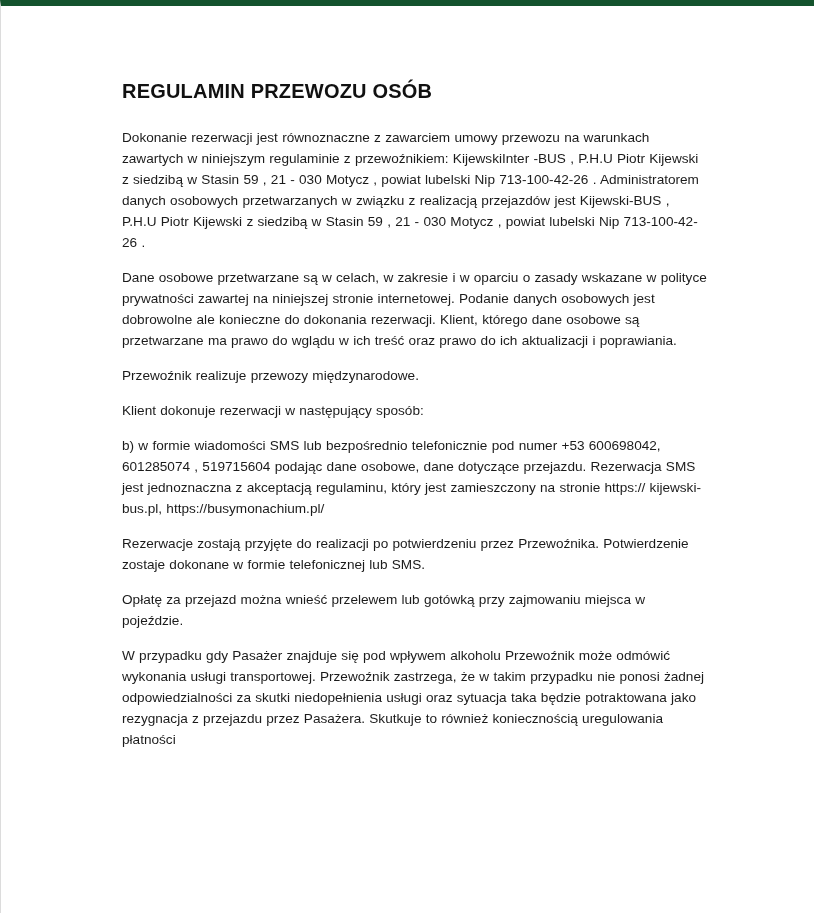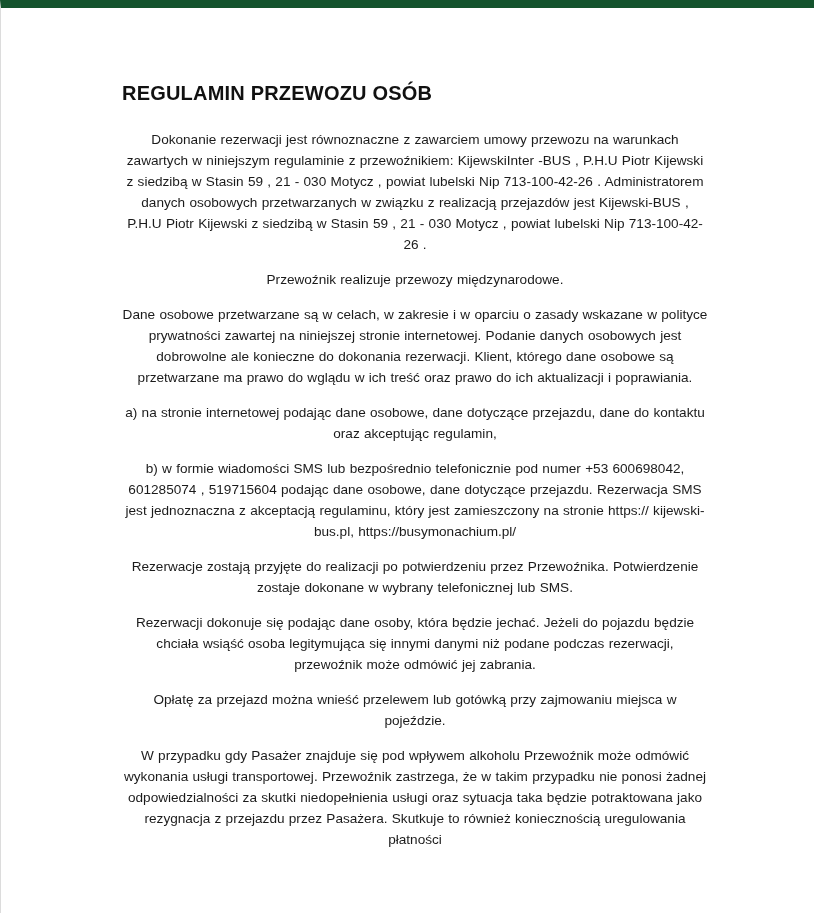--- a/index.html
+++ b/index.html
@@ -6,21 +6,21 @@
     margin: 0;
     padding: 0;
     background: #ffffff;
   }
   .page {
     position: relative;
     width: 814px;
     height: 913px;
     box-sizing: border-box;
     background: #ffffff;
-    border-top: 8px solid #14532d;
+    border-top: 6px solid #14532d;
     border-left: 1px solid #dcdcdc;
     overflow: hidden;
     font-family: "Liberation Sans", "DejaVu Sans", sans-serif;
   }
   .content {
     position: absolute;
     left: 121px;
     top: 74px;
     width: 586px;
   }
@@ -30,32 +30,30 @@
     color: #111111;
     margin: 0 0 24px 0;
     letter-spacing: 0.2px;
   }
   .doc-par {
     font-size: 13.6px;
     line-height: 21px;
     color: #1b1b1b;
     margin: 0 0 14px 0;
     word-spacing: 0.5px;
-    text-align: center;
   }
 </style>
 </head>
 <body>
 
 <div class="page">
   <div class="content">
     <h1 class="doc-title">REGULAMIN PRZEWOZU OSÓB</h1>
     <p class="doc-par">Dokonanie rezerwacji jest równoznaczne z zawarciem umowy przewozu na warunkach zawartych w niniejszym regulaminie z przewoźnikiem: KijewskiInter -BUS , P.H.U Piotr Kijewski z siedzibą w Stasin 59 , 21 - 030 Motycz , powiat lubelski Nip 713-100-42-26  . Administratorem danych osobowych przetwarzanych w związku z realizacją przejazdów jest  Kijewski-BUS , P.H.U Piotr Kijewski z siedzibą w Stasin 59 , 21 - 030 Motycz , powiat lubelski Nip 713-100-42-26  .</p>
+    <p class="doc-par">Dane osobowe przetwarzane są w celach, w zakresie i w oparciu o zasady wskazane w polityce prywatności zawartej na niniejszej stronie internetowej. Podanie danych osobowych jest dobrowolne ale konieczne do dokonania rezerwacji. Klient, którego dane osobowe są przetwarzane ma prawo do wglądu w ich treść oraz prawo do ich aktualizacji i poprawiania.</p>
     <p class="doc-par">Przewoźnik realizuje przewozy międzynarodowe.</p>
-    <p class="doc-par">Dane osobowe przetwarzane są w celach, w zakresie i w oparciu o zasady wskazane w polityce prywatności zawartej na niniejszej stronie internetowej. Podanie danych osobowych jest dobrowolne ale konieczne do dokonania rezerwacji. Klient, którego dane osobowe są przetwarzane ma prawo do wglądu w ich treść oraz prawo do ich aktualizacji i poprawiania.</p>
-    <p class="doc-par">a) na stronie internetowej podając dane osobowe, dane dotyczące przejazdu, dane do kontaktu oraz akceptując regulamin,</p>
+    <p class="doc-par">Klient dokonuje rezerwacji w następujący sposób:</p>
     <p class="doc-par">b) w formie wiadomości SMS lub bezpośrednio telefonicznie  pod numer +53 600698042, 601285074 , 519715604 podając dane osobowe, dane dotyczące przejazdu. Rezerwacja SMS jest jednoznaczna z akceptacją regulaminu, który jest zamieszczony na stronie https:// kijewski-bus.pl, https://busymonachium.pl/</p>
-    <p class="doc-par">Rezerwacje zostają przyjęte do realizacji po potwierdzeniu przez Przewoźnika. Potwierdzenie zostaje dokonane w wybrany telefonicznej lub SMS.</p>
-    <p class="doc-par">Rezerwacji dokonuje się podając dane osoby, która będzie jechać. Jeżeli do pojazdu będzie chciała wsiąść osoba legitymująca się innymi danymi niż podane podczas rezerwacji, przewoźnik może odmówić jej zabrania.</p>
+    <p class="doc-par">Rezerwacje zostają przyjęte do realizacji po potwierdzeniu przez Przewoźnika. Potwierdzenie zostaje dokonane w formie telefonicznej lub SMS.</p>
     <p class="doc-par">Opłatę za przejazd można wnieść przelewem lub gotówką przy zajmowaniu miejsca w pojeździe.</p>
     <p class="doc-par">W przypadku gdy Pasażer znajduje się pod wpływem alkoholu Przewoźnik może odmówić wykonania usługi transportowej. Przewoźnik zastrzega, że w takim przypadku nie ponosi żadnej odpowiedzialności za skutki niedopełnienia usługi oraz sytuacja taka będzie potraktowana jako rezygnacja z przejazdu przez Pasażera. Skutkuje to również koniecznością uregulowania płatności</p>
   </div>
 </div>
 
 </body></html>

